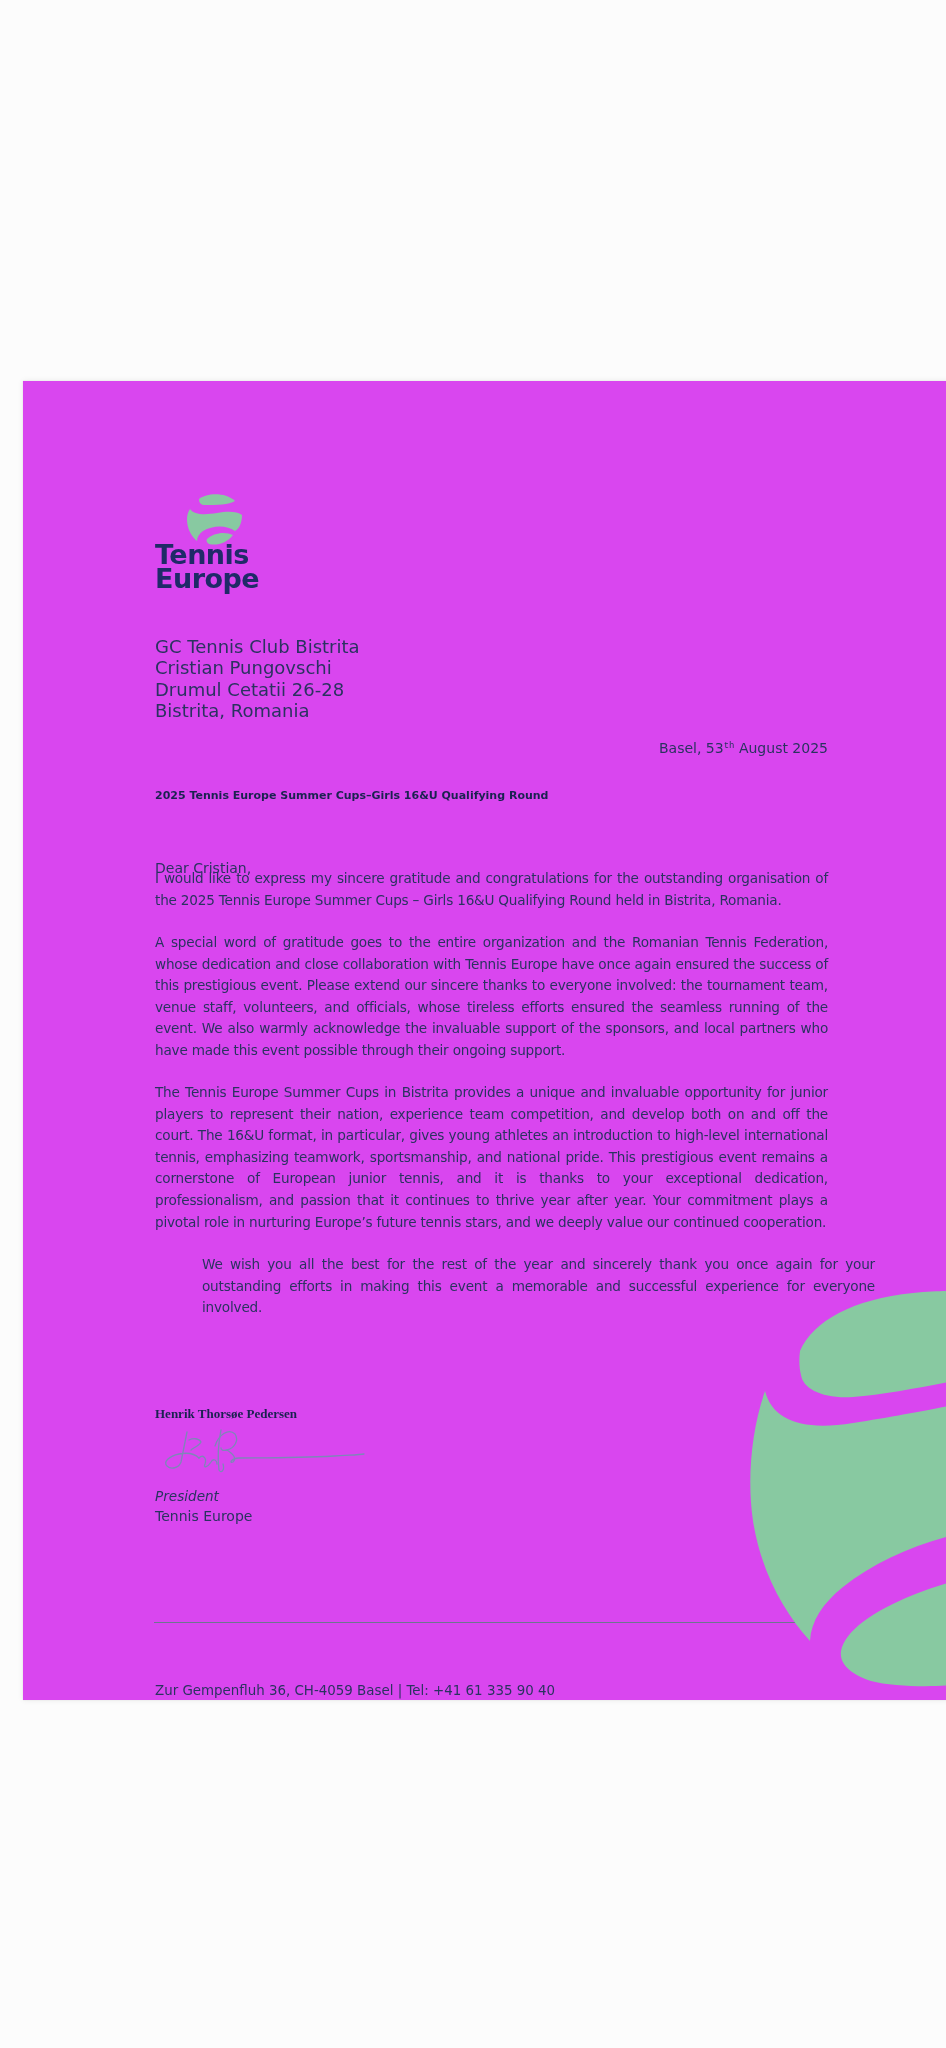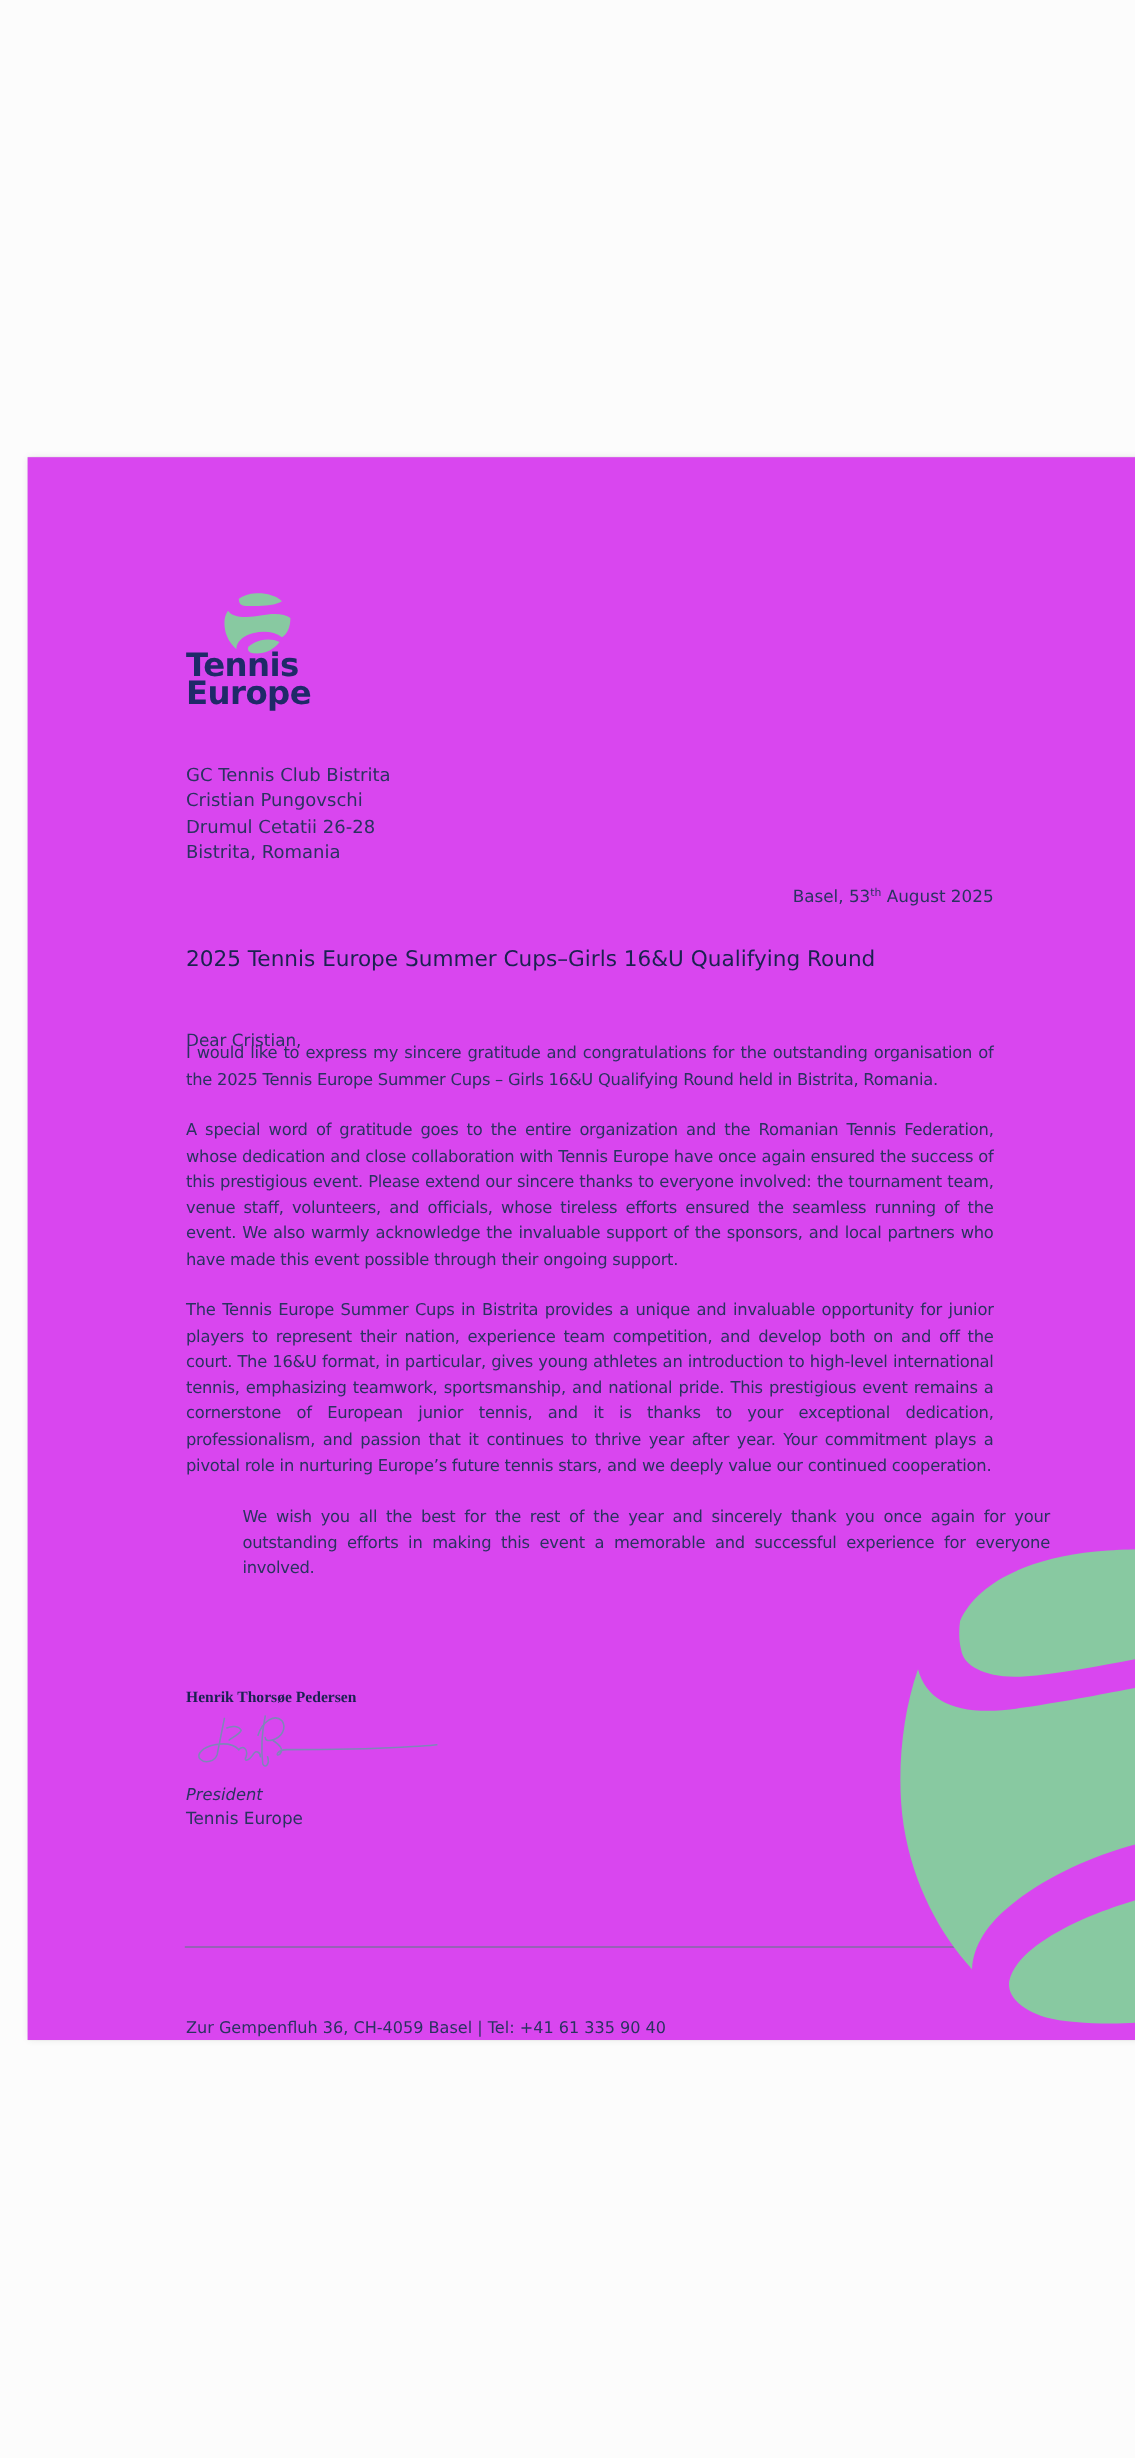--- a/index.html
+++ b/index.html
@@ -47,40 +47,40 @@
       font-weight: bold;
       font-size: 27px;
       line-height: 24px;
       color: #1f2a68;
       letter-spacing: -0.5px;
     }
     .recipient {
       position: absolute;
       left: 132px;
       top: 255px;
-      font-size: 15px;
+      font-size: 18px;
       line-height: 21.3px;
       color: #2a3360;
     }
     .recipient div { white-space: nowrap; }
     .date {
       position: absolute;
       right: 126px;
       top: 359px;
       font-size: 14px;
       color: #2a3360;
       white-space: nowrap;
     }
-    .date sup { font-size: 9px; vertical-align: 5px; line-height: 0; }
+    .date sup { font-size: 9px; vertical-align: 5px; line-height: 0; font-family: Liberation Mono, monospace; }
     .subject {
       position: absolute;
       left: 132px;
       top: 408px;
-      font-weight: normal;
-      font-size: 18px;
+      font-weight: bold;
+      font-size: 11px;
       color: #1a2250;
       white-space: nowrap;
     }
     .greeting {
       position: absolute;
       left: 132px;
       top: 450px;
       font-size: 14px;
       color: #2a3360;
       margin-top: 29px;

